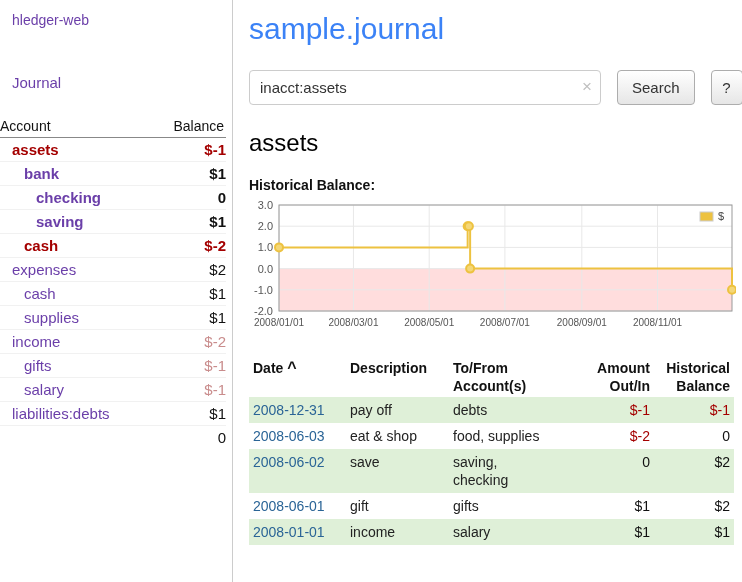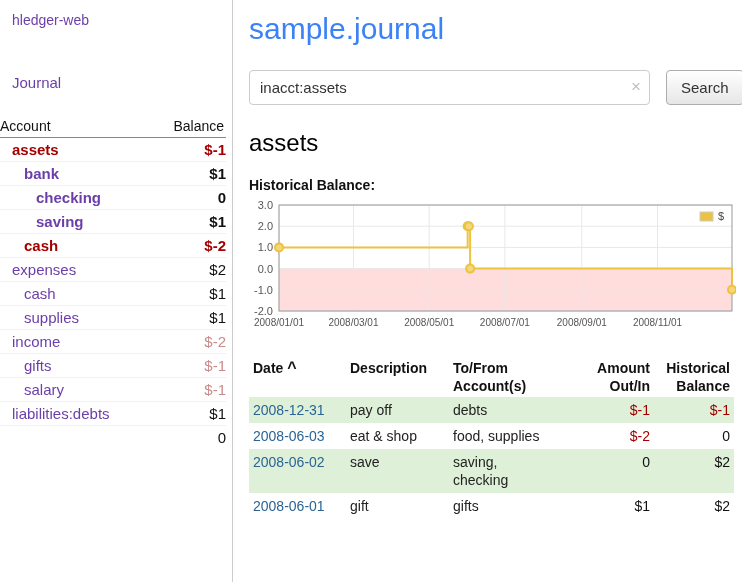--- a/index.html
+++ b/index.html
@@ -25,21 +25,21 @@
   .red { color:#a40000; }
   .faded-red { color:#c98c8c; }
   .dark { color:#111; }
   .b { font-weight:bold; }
   .acct-table tfoot td { border-top:1px solid #555; border-bottom:none; color:#111; }
 
   
   main { flex:1; padding:8px 8px 0 16px; }
   h1 { font-size:30px; font-weight:400; color:#3b82f6; margin-top:4px; letter-spacing:0; }
   .search-row { display:flex; align-items:center; margin-top:24px; }
-  .search-box { position:relative; width:401px; }
+  .search-box { position:relative; width:352px; }
   .search-box input { width:100%; height:35px; border:1px solid #ccc; border-radius:4px;
                       padding:0 26px 0 10px; font-size:15px; color:#333;
                       font-family:"Liberation Sans", sans-serif; }
   .clear { position:absolute; right:9px; top:7px; color:#c0c0c0; font-size:17px; cursor:pointer; line-height:20px; }
   .btn { height:35px; padding:7px 14px; margin-left:16px; font-size:15px; color:#333;
          background:linear-gradient(#ffffff,#e6e6e6); border:1px solid #adadad; border-radius:4px;
          font-family:"Liberation Sans", sans-serif; cursor:pointer; }
   .btn.help { width:32px; padding:0; margin-left:16px; }
   h2 { font-size:24px; font-weight:400; color:#000; margin-top:24px; }
   .chart-label { font-size:14px; font-weight:bold; margin-top:20px; color:#111; }
@@ -226,16 +226,23 @@
             <td class="r dark">0</td>
             <td class="r dark">$2</td>
           </tr>
           <tr>
             <td><a class="date">2008-06-01</a></td>
             <td>gift</td>
             <td>gifts</td>
             <td class="r dark">$1</td>
             <td class="r dark">$2</td>
           </tr>
+          <tr class="shaded">
+            <td><a class="date">2008-01-01</a></td>
+            <td>income</td>
+            <td>salary</td>
+            <td class="r dark">$1</td>
+            <td class="r dark">$1</td>
+          </tr>
         </tbody>
     </table>
   </main>
 </div>
 
 </body></html>

